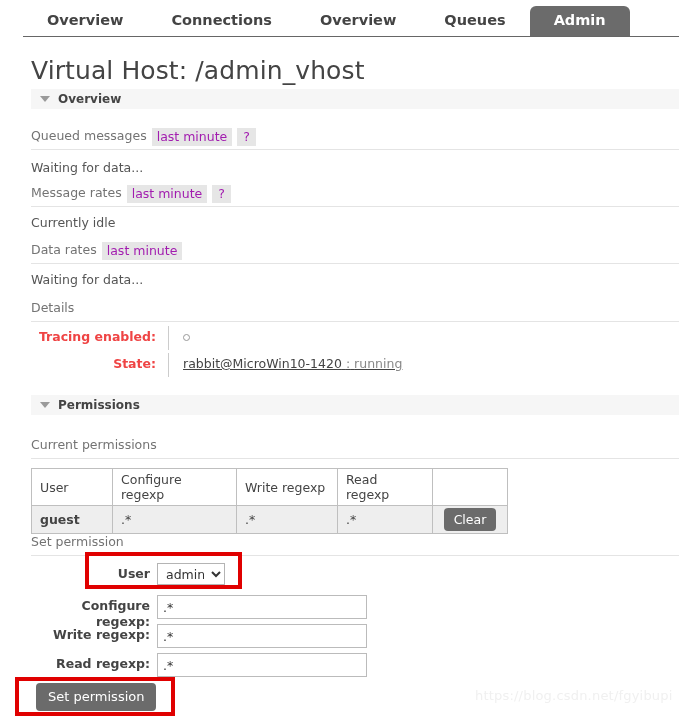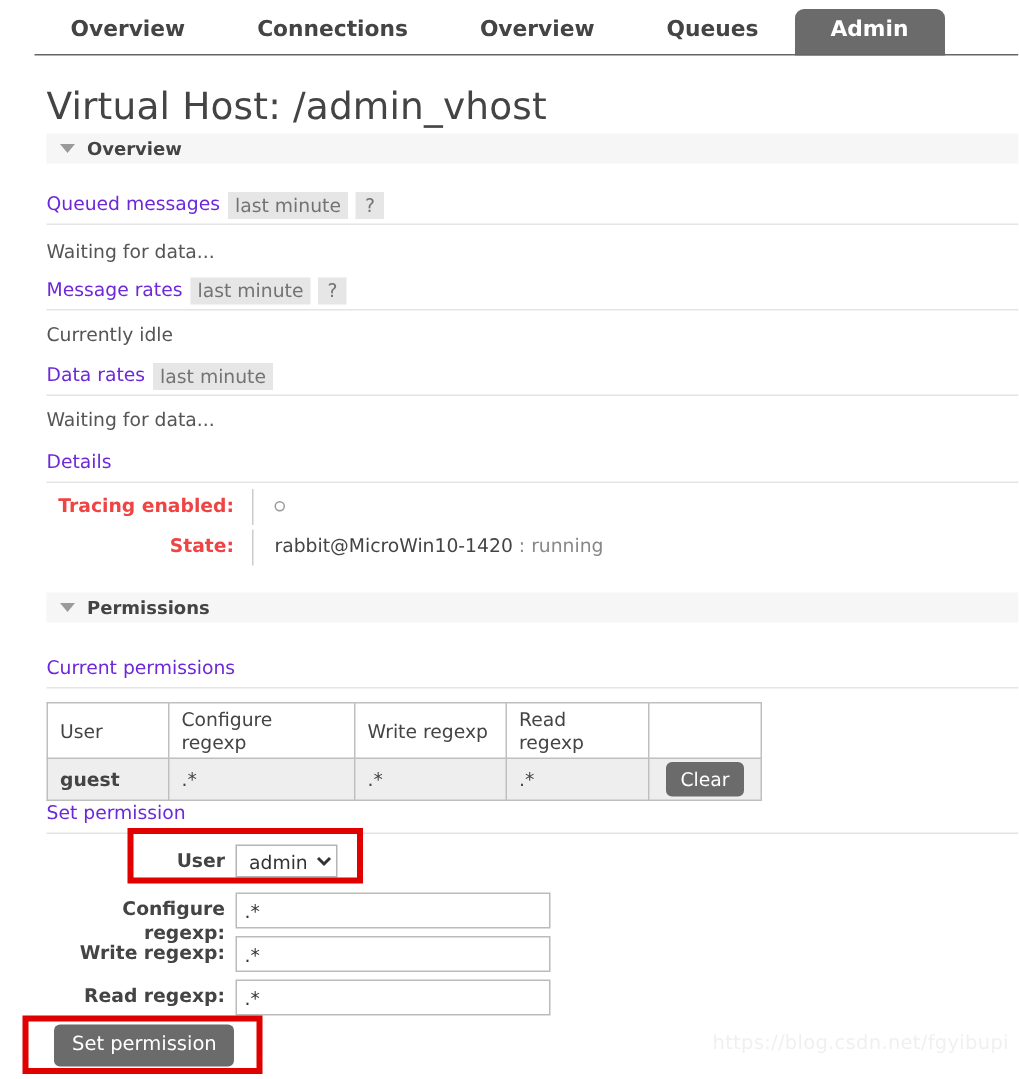--- a/index.html
+++ b/index.html
@@ -100,27 +100,27 @@
     position: absolute;
     left: 31px;
     width: 648px;
     height: 21px;
     border-bottom: 1px solid #e4e4e4;
     display: flex;
     align-items: flex-start;
   }
   .subhead .sh-text {
     font-size: 12.5px;
-    color: #6d28d9;
+    color: #737373;
     line-height: 16px;
   }
   .chip {
     display: inline-block;
     background: #e6e6e6;
-    color: #737373;
+    color: #a21caf;
     font-size: 12.5px;
     line-height: 16px;
     padding: 1px 5px;
     margin-left: 5px;
     cursor: pointer;
   }
   .chip.q {
     padding: 1px 6px;
   }
 
@@ -161,20 +161,21 @@
     background: #cccccc;
   }
   .detail-val {
     position: absolute;
     left: 152px;
     top: 0;
     font-size: 12.5px;
     color: #444444;
     line-height: 18px;
     white-space: nowrap;
+    text-decoration: underline;
   }
   .detail-val .muted {
     color: #888888;
   }
   .bool-circle {
     display: inline-block;
     width: 5px;
     height: 5px;
     border: 1px solid #999999;
     border-radius: 50%;

